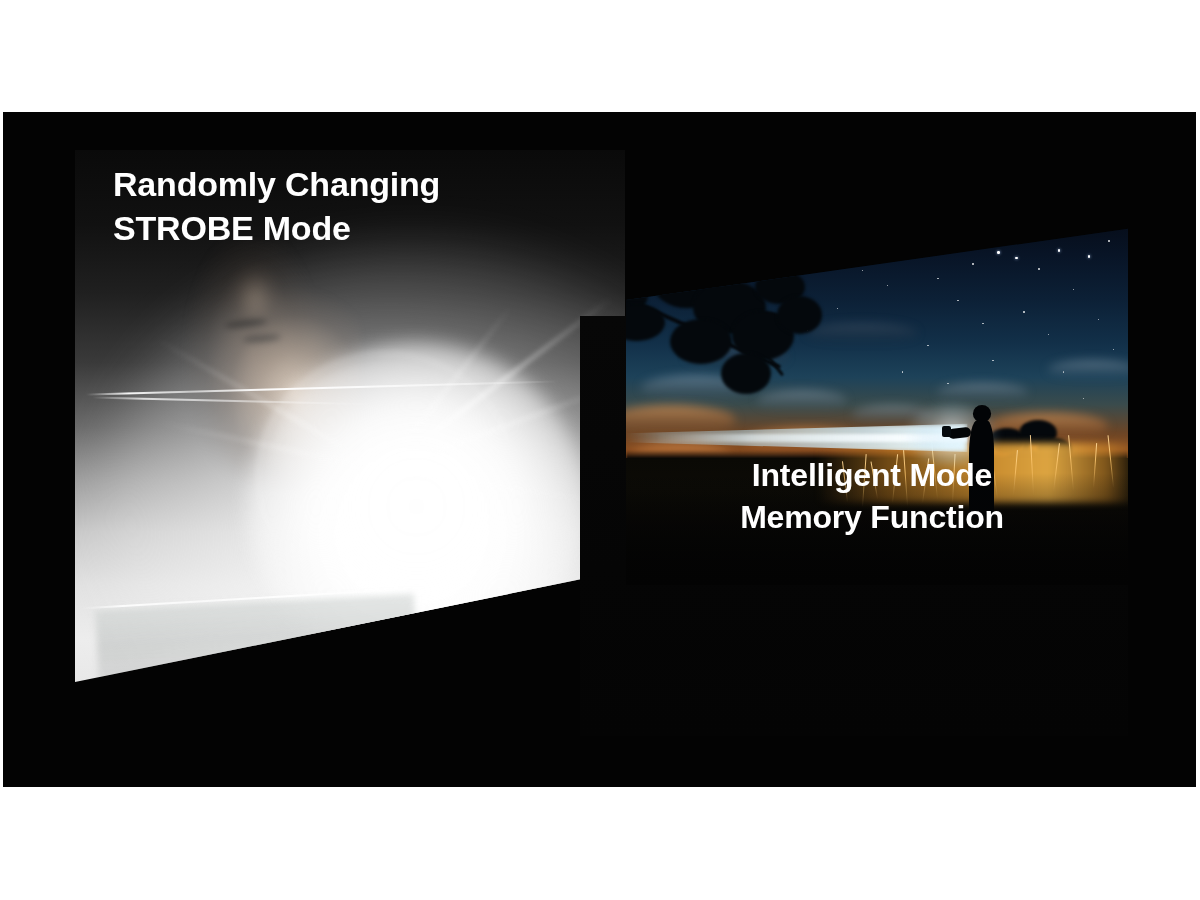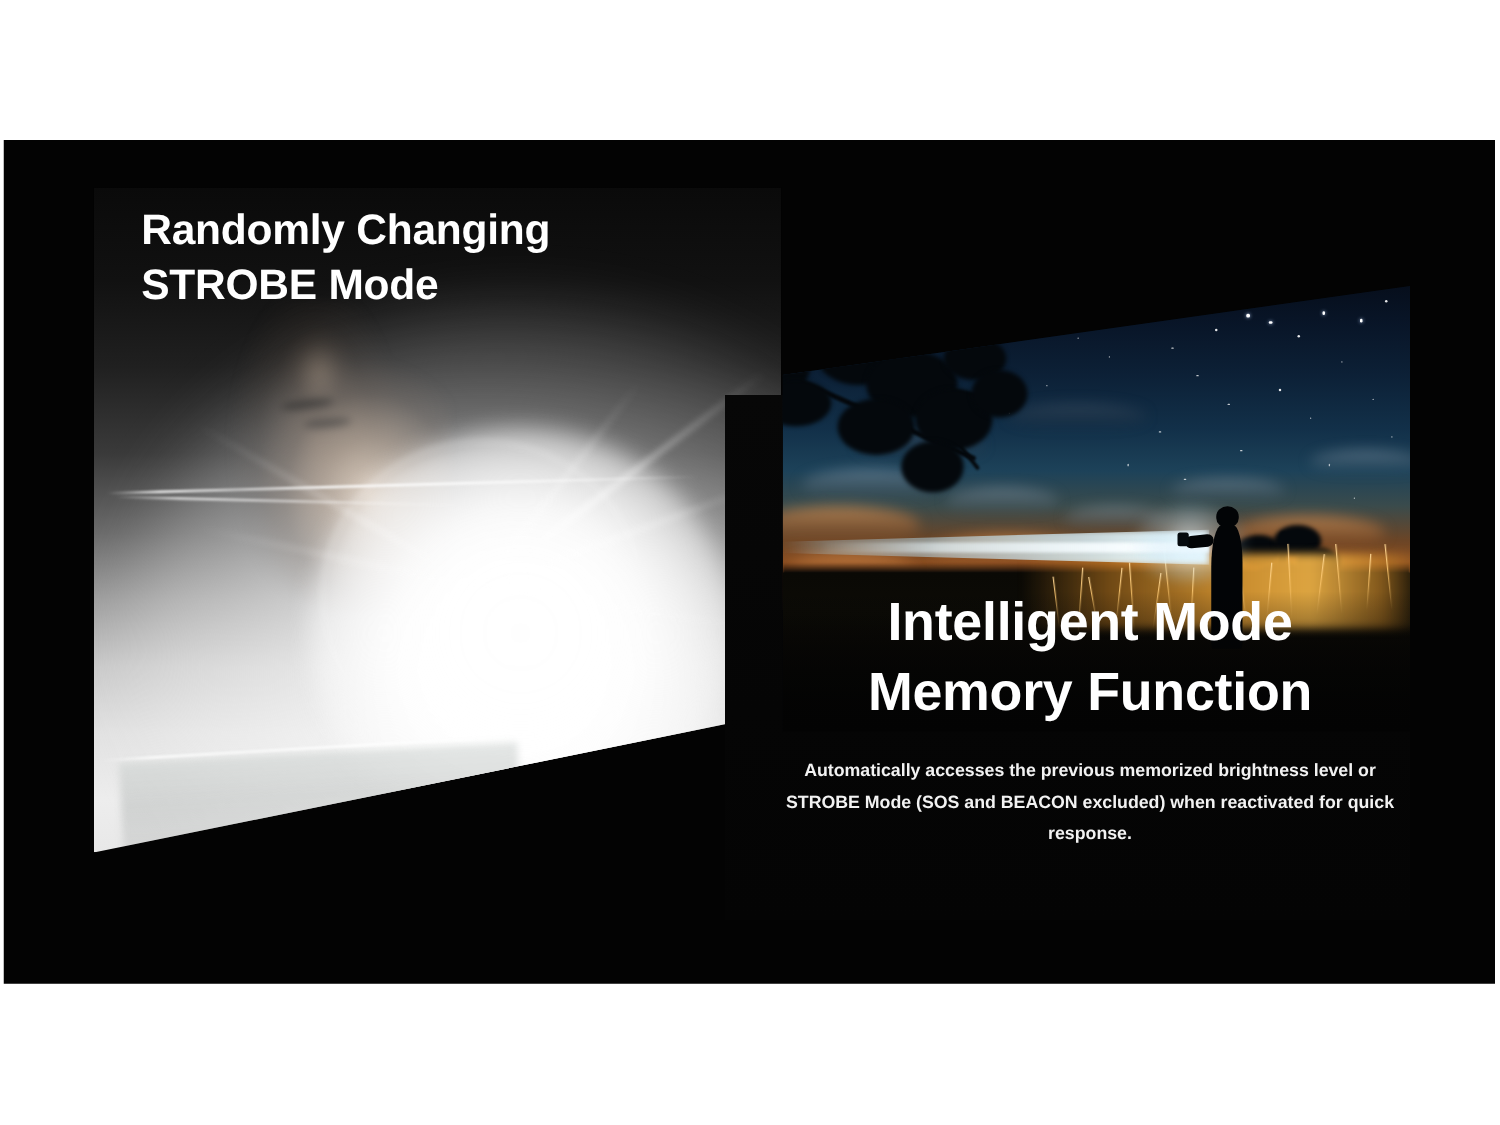--- a/index.html
+++ b/index.html
@@ -478,22 +478,22 @@
   
   #right-text {
     position: absolute;
     left: 36px;
     top: 245px;    
     width: 512px;
     text-align: center;
     z-index: 6;
   }
   #right-title {
-    margin: 16px;
-    font-size: 43px;
+    margin: 0;
+    font-size: 32px;
     line-height: 1.3;
     font-weight: 700;
     letter-spacing: -0.2px;
     color: #ffffff;
     white-space: pre-line;
   }
   #right-body {
     margin: 22px 0 0 0;
     font-size: 14.2px;
     line-height: 1.78;
@@ -653,19 +653,18 @@
           <div id="person-arm"></div>
           <div id="person-torch"></div>
         </div>
 
         <div id="right-photo-fade"></div>
       </div>
 
       <div id="right-text">
         <h2 id="right-title">Intelligent Mode
 Memory Function</h2>
-        <p id="right-body">Automatically accesses the previous memorized brightness level or STROBE Mode (SOS and BEACON excluded) when reactivated for quick response.</p>
       </div>
 
     </section>
 
   </div>
 </div>
 
 </body></html>

